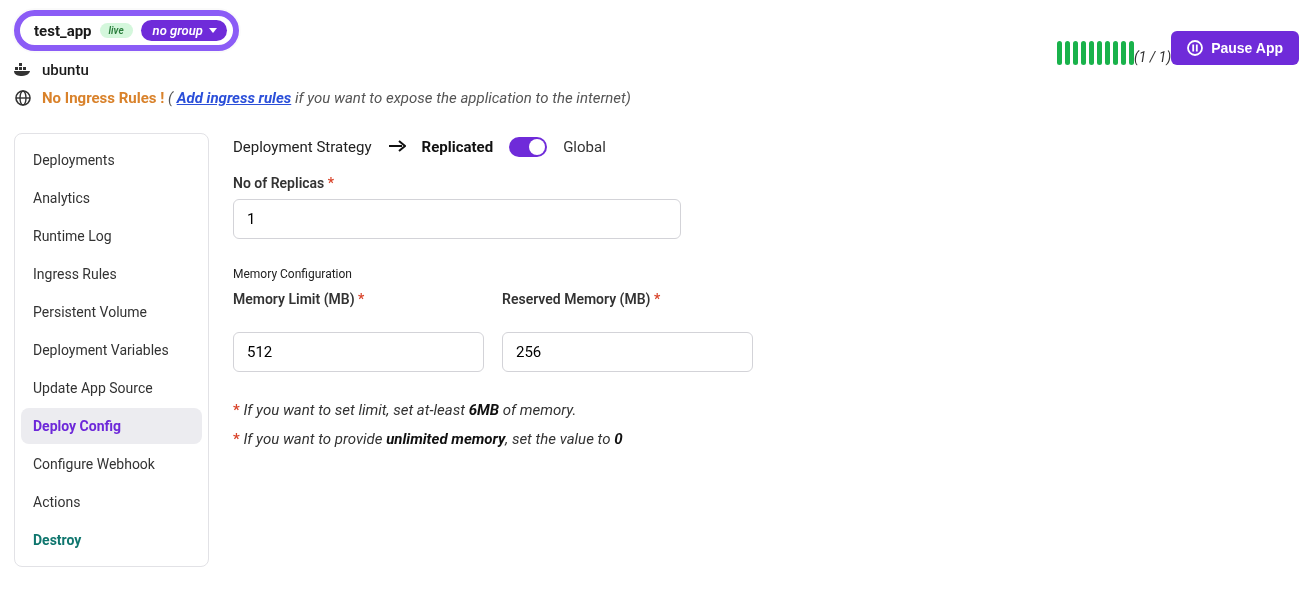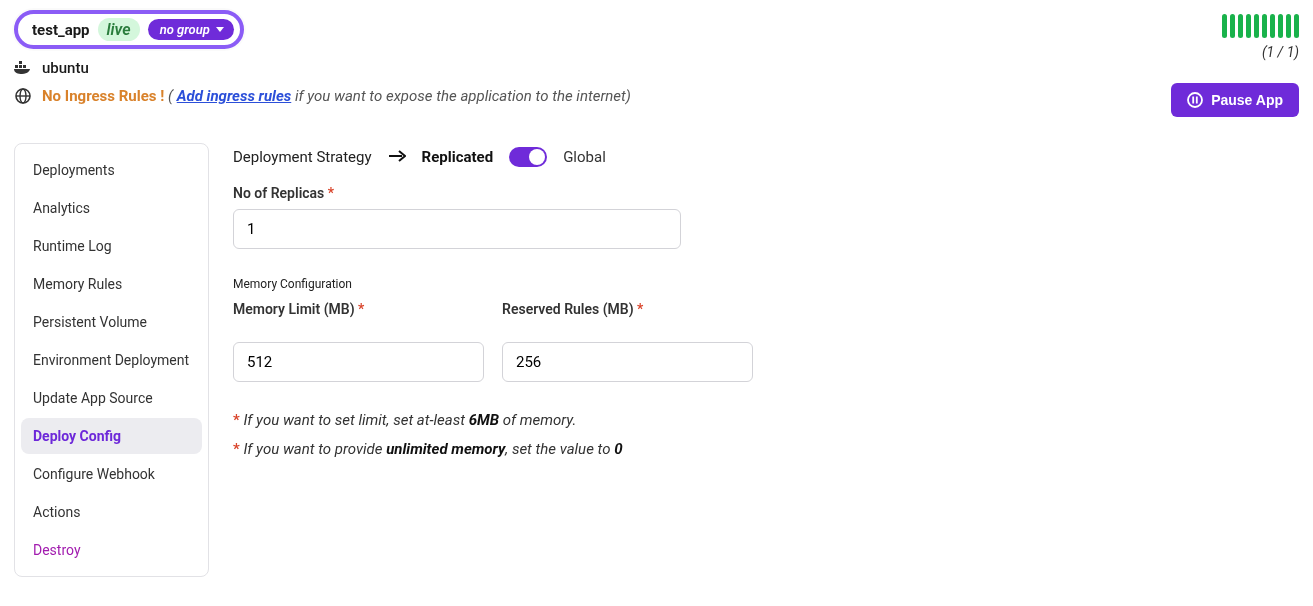--- a/index.html
+++ b/index.html
@@ -25,37 +25,37 @@
   .top-left {
     display: flex;
     flex-direction: column;
     gap: 10px;
   }
   .app-chip-row {
     display: flex;
     align-items: center;
   }
   .app-chip {
-    border: 4px solid #8b5cf6;
+    border: 6px solid #8b5cf6;
     border-radius: 999px;
     padding: 4px 6px 4px 14px;
     display: inline-flex;
     align-items: center;
     gap: 8px;
     box-shadow: 0 0 0 2px rgba(0,0,0,0.02);
   }
   .app-name {
     font-weight: 700;
     font-size: 15px;
   }
   .badge-live {
     background: #d4f7dc;
     color: #2a7d3c;
     font-weight: 600;
-    font-size: 16px;
+    font-size: 10px;
     border-radius: 999px;
     padding: 2px 9px;
     font-style: italic;
     text-align: center;
   }
   .badge-group {
     background: #6f2bd9;
     color: #fff;
     font-weight: 600;
     font-size: 13px;
@@ -88,23 +88,22 @@
   }
   .ingress-line {
     font-size: 15px;
   }
   .warn-text { color: #d9822b; font-weight: 700; }
   .paren-italic { font-style: italic; color: #555; }
   .link-text { color: #2b4fd9; font-weight: 700; font-style: italic; }
 
   .top-right {
     display: flex;
-    flex-direction: column;
+    flex-direction: row;
     align-items: flex-end;
-    gap: 6px;
     padding-top: 4px;
   }
   .replica-bars {
     display: flex;
     gap: 3px;
   }
   .replica-bar {
     width: 5px;
     height: 24px;
     border-radius: 3px;
@@ -153,21 +152,22 @@
     color: #333;
     cursor: pointer;
   }
   .sidebar-item.active {
     background: #ececf0;
     font-weight: 700;
     color: #6d28d9;
     border-radius: 8px;
   }
   .sidebar-item.destroy {
-    color: #a21caf;
+    color: #0f766e;
+    font-weight: bold;
   }
 
   .content { flex: 1; padding-top: 4px; }
 
   .strategy-row {
     display: flex;
     align-items: center;
     gap: 16px;
     font-size: 15px;
     margin-bottom: 18px;
@@ -302,23 +302,23 @@
       <span>Pause App</span>
     </button>
   </div>
 </div>
 
 <div class="main">
   <div class="sidebar" id="sidebar">
       <div class="sidebar-item">Deployments</div>
       <div class="sidebar-item">Analytics</div>
       <div class="sidebar-item">Runtime Log</div>
-      <div class="sidebar-item">Memory Rules</div>
+      <div class="sidebar-item">Ingress Rules</div>
       <div class="sidebar-item">Persistent Volume</div>
-      <div class="sidebar-item">Environment Deployment</div>
+      <div class="sidebar-item">Deployment Variables</div>
       <div class="sidebar-item">Update App Source</div>
       <div class="sidebar-item active">Deploy Config</div>
       <div class="sidebar-item">Configure Webhook</div>
       <div class="sidebar-item">Actions</div>
       <div class="sidebar-item destroy">Destroy</div>
     </div>
 
   <div class="content">
     <div class="strategy-row">
       <span class="strategy-label">Deployment Strategy</span>
@@ -344,21 +344,21 @@
 
     <div class="mem-row">
       <div class="mem-col">
         <div class="field-label">
           <span>Memory Limit (MB) </span><span class="req">*</span>
         </div>
         <input class="input" value="512" style="">
       </div>
       <div class="mem-col">
         <div class="field-label">
-          <span>Reserved Rules (MB) </span><span class="req">*</span>
+          <span>Reserved Memory (MB) </span><span class="req">*</span>
         </div>
         <input class="input" value="256" style="">
       </div>
     </div>
 
     <div class="notes">
       <div>
         <span class="req">*</span><span> If you want to set limit, set at-least </span><b>6MB</b><span> of memory.</span>
       </div>
       <div>

